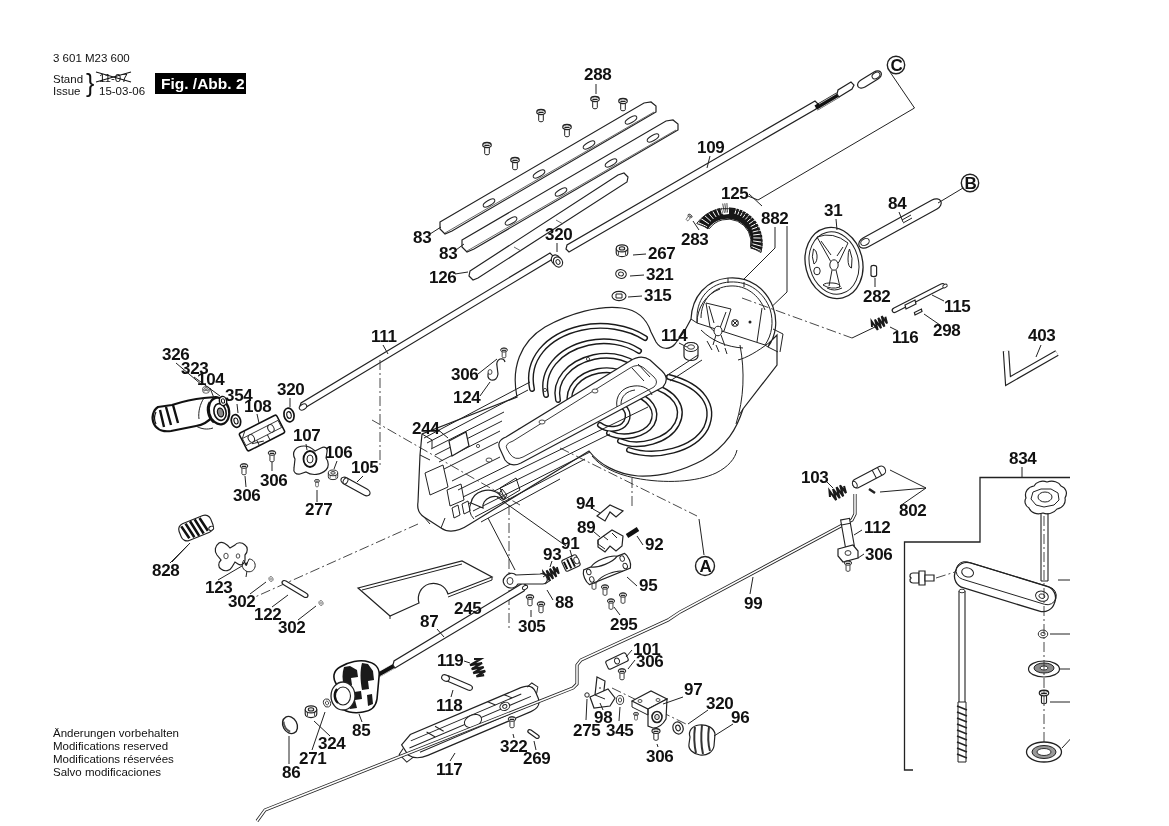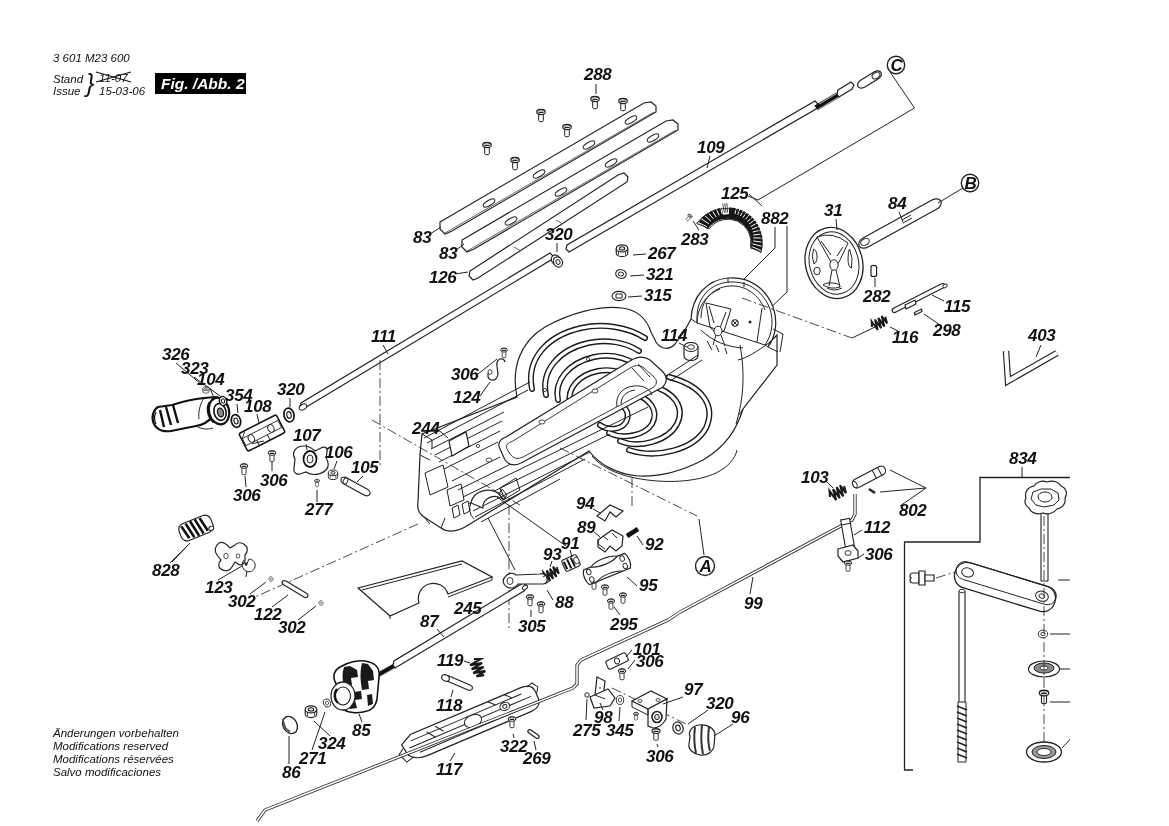--- a/index.html
+++ b/index.html
@@ -1,16 +1,16 @@
 <!DOCTYPE html>
 <html><head>
 <meta charset="utf-8">
 <style>
   html,body{margin:0;padding:0;background:#fff;}
-  #page{position:relative;width:1070px;height:826px;background:#fff;overflow:hidden;font-style:italic;}
+  #page{position:relative;width:1070px;height:826px;background:#fff;overflow:hidden;}
   svg{position:absolute;top:0;left:0;}
   text{font-family:"Liberation Sans",sans-serif;}
   .lb{font-weight:bold;font-size:17px;fill:#111;letter-spacing:-0.3px;}
   .sm{font-size:11.5px;fill:#111;}
   .ln{stroke:#222;stroke-width:1;fill:none;}
   .ln2{stroke:#222;stroke-width:1.2;fill:#fff;}
   .thin{stroke:#444;stroke-width:0.8;fill:none;}
   .dash{stroke:#333;stroke-width:0.9;fill:none;stroke-dasharray:10 3 2 3;}
 </style>
 </head>

